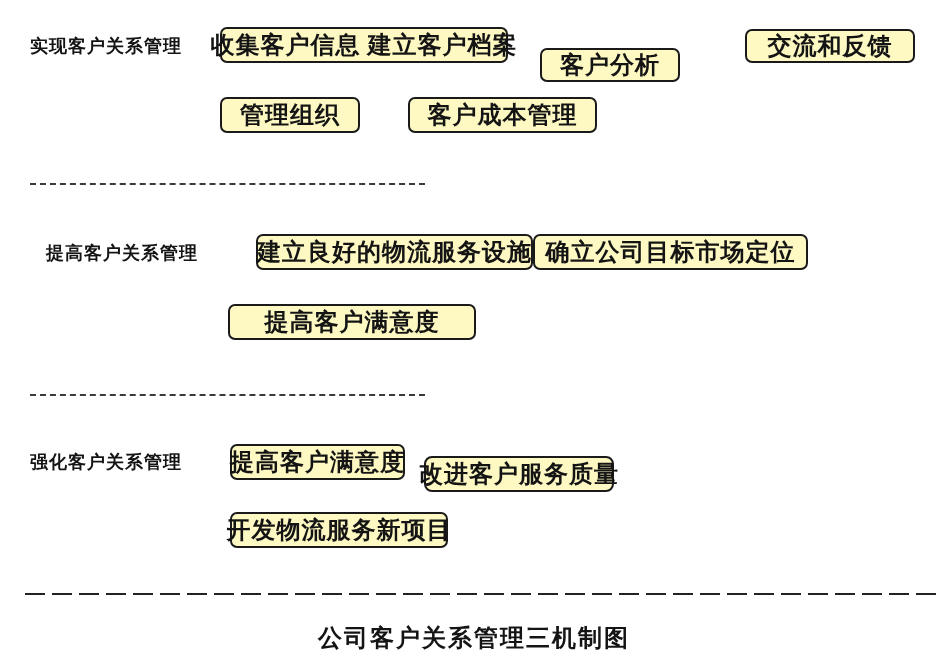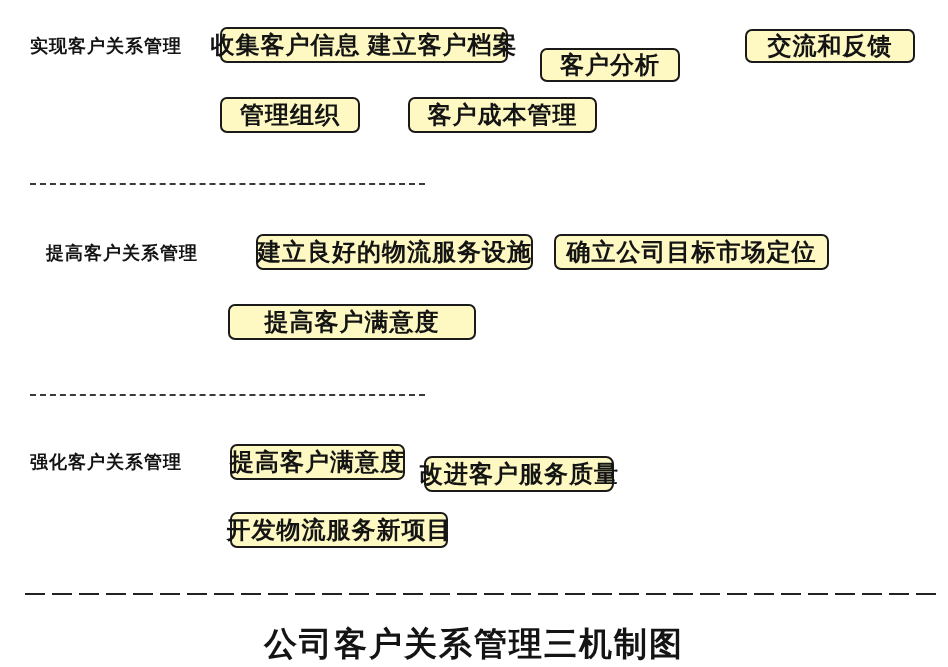--- a/index.html
+++ b/index.html
@@ -49,21 +49,21 @@
     position: absolute;
     height: 2px;
     background: repeating-linear-gradient(to right, #222 0 20px, transparent 20px 27px);
   }
   .diagram-title {
     position: absolute;
     left: 0;
     top: 622px;
     width: 948px;
     text-align: center;
-    font-size: 33px;
+    font-size: 24px;
     font-weight: 700;
     letter-spacing: 2px;
   }
 </style>
 </head>
 <body>
 
 <div class="canvas">
 
   <div class="sec-label" style="left:30px; top:36px;">实现客户关系管理</div>
@@ -77,21 +77,21 @@
   <div class="pbox" style="left:220px; top:97px; width:140px; height:36px;">管理组织</div>
 
   <div class="pbox" style="left:408px; top:97px; width:189px; height:36px;">客户成本管理</div>
 
   <div class="dash-divider" style="left:30px; top:183px; width:395px;"></div>
 
   <div class="sec-label" style="left:30px; top:243px;margin-left:16px;">提高客户关系管理</div>
 
   <div class="pbox" style="left:228px; top:234px; width:277px; height:36px;margin-left:28px;">建立良好的物流服务设施</div>
 
-  <div class="pbox" style="left:554px; top:234px; width:275px; height:36px;">确立公司目标市场定位</div>
+  <div class="pbox" style="left:533px; top:234px; width:275px; height:36px;">确立公司目标市场定位</div>
 
   <div class="pbox" style="left:228px; top:304px; width:248px; height:36px;">提高客户满意度</div>
 
   <div class="dash-divider" style="left:30px; top:394px; width:395px;"></div>
 
   <div class="sec-label" style="left:30px; top:452px;">强化客户关系管理</div>
 
   <div class="pbox" style="left:230px; top:444px; width:175px; height:36px;">提高客户满意度</div>
 
   <div class="pbox" style="left:424px; top:456px; width:190px; height:36px;border-radius:8px;">改进客户服务质量</div>

